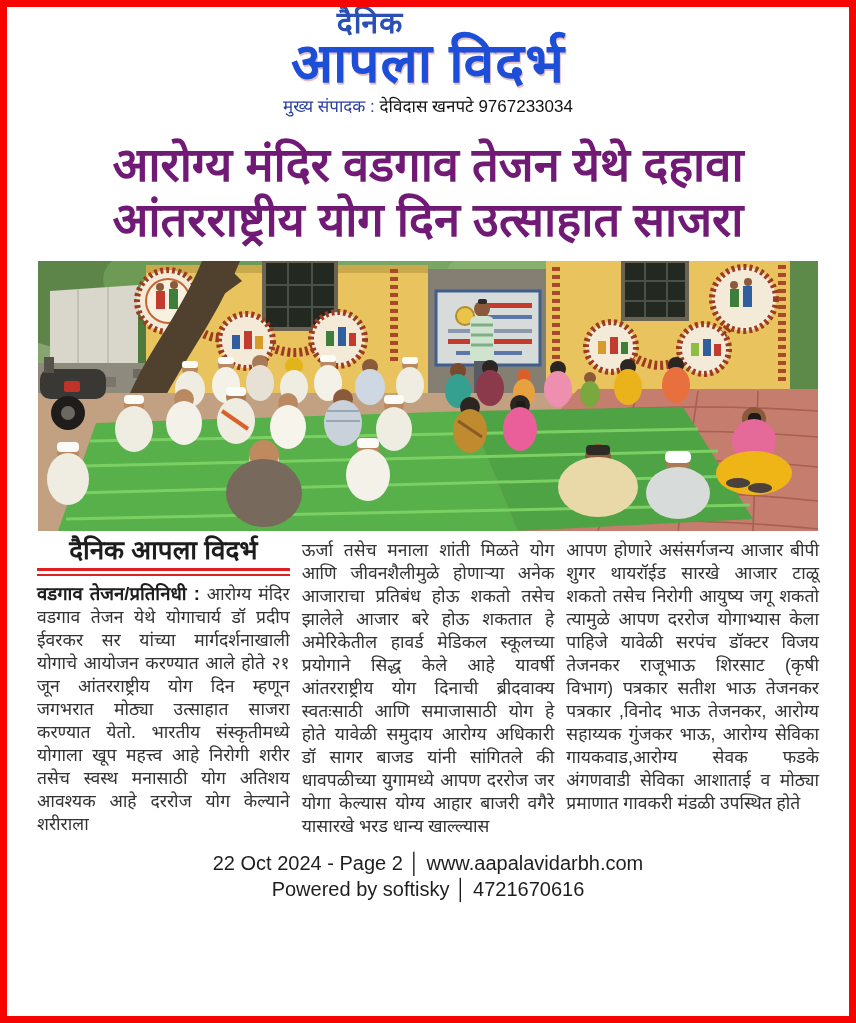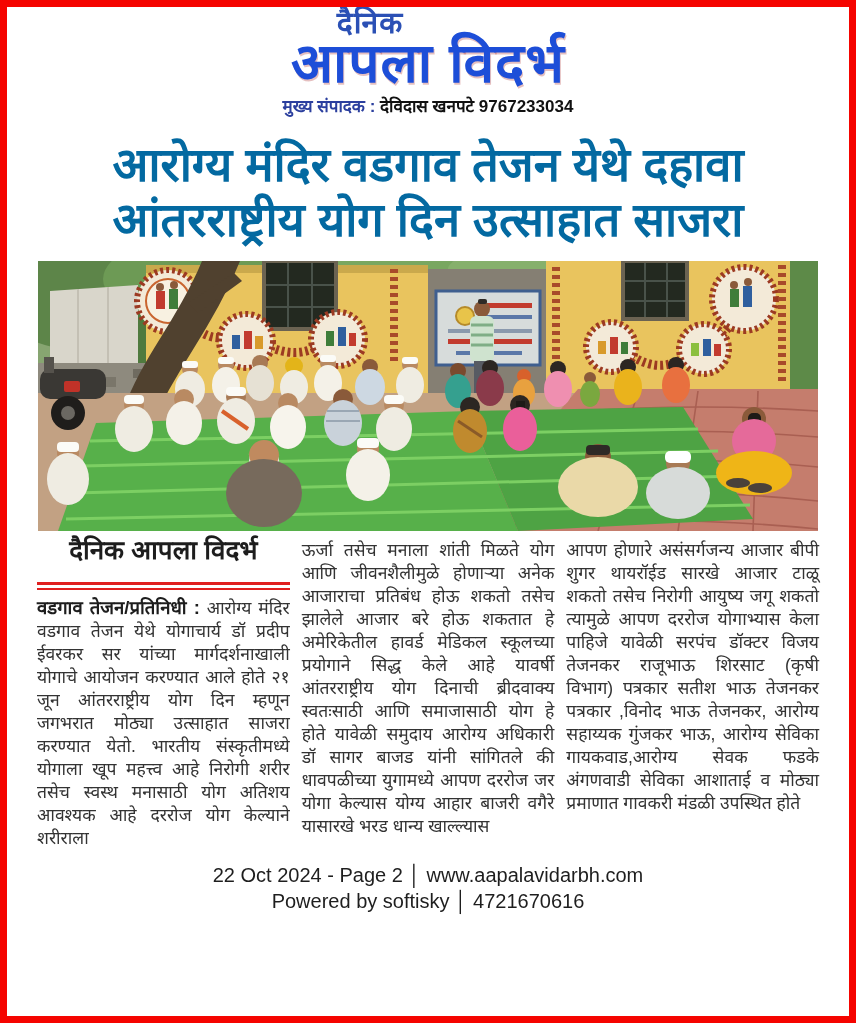--- a/index.html
+++ b/index.html
@@ -16,40 +16,40 @@
   .masthead .tagline {
     color:#2b50b5; font-size:30px; font-weight:bold;
     display:inline-block; transform:translateX(-58px);
     letter-spacing:1px;
   }
   .masthead .title {
     color:#1d4ed8; font-size:55px; font-weight:700;
     letter-spacing:1px; margin-top:-4px;
     text-shadow:1px 2px 0 rgba(150,0,0,.25);
   }
-  .masthead .editor-line { margin-top:6px; font-size:17px; font-weight:bold; color:#111; }
+  .masthead .editor-line { margin-top:6px; font-size:17px; font-weight:normal; color:#111; }
   .masthead .editor-line .lbl { color:#2b3f9e; }
   
   .headline {
     text-align:center; margin-top:22px;
-    font-size:47px; font-weight:800; color:#0369a1;
+    font-size:47px; font-weight:800; color:#701a75;
     line-height:1.17; letter-spacing:0px;
   }
   
   .photo-wrap { width:780px; margin:13px auto 0 auto; }
   .photo-wrap svg { display:block; }
   
   .article {
     width:782px; margin:8px auto 0 auto;
     display:flex; gap:12px;
   }
   .article .col { flex:1 1 0; font-size:17.5px; line-height:23px; color:#333; text-align:justify; }
   .col1-head {
     text-align:center; font-size:26px; font-weight:800; color:#1d1d1d;
-    padding-bottom:20px;
+    padding-bottom:6px;
   }
   .double-rule {
     height:8px; border-top:3px solid #e02020; border-bottom:2px solid #e02020;
     margin-bottom:6px;
   }
   .dateline { font-weight:800; color:#1d1d1d; font-size:18.5px; }
   .body-text { display:inline; }
   
   .footer { text-align:center; margin-top:14px; color:#1e1e1e; }
   .footer .f1 { font-size:20px; letter-spacing:0px; }

